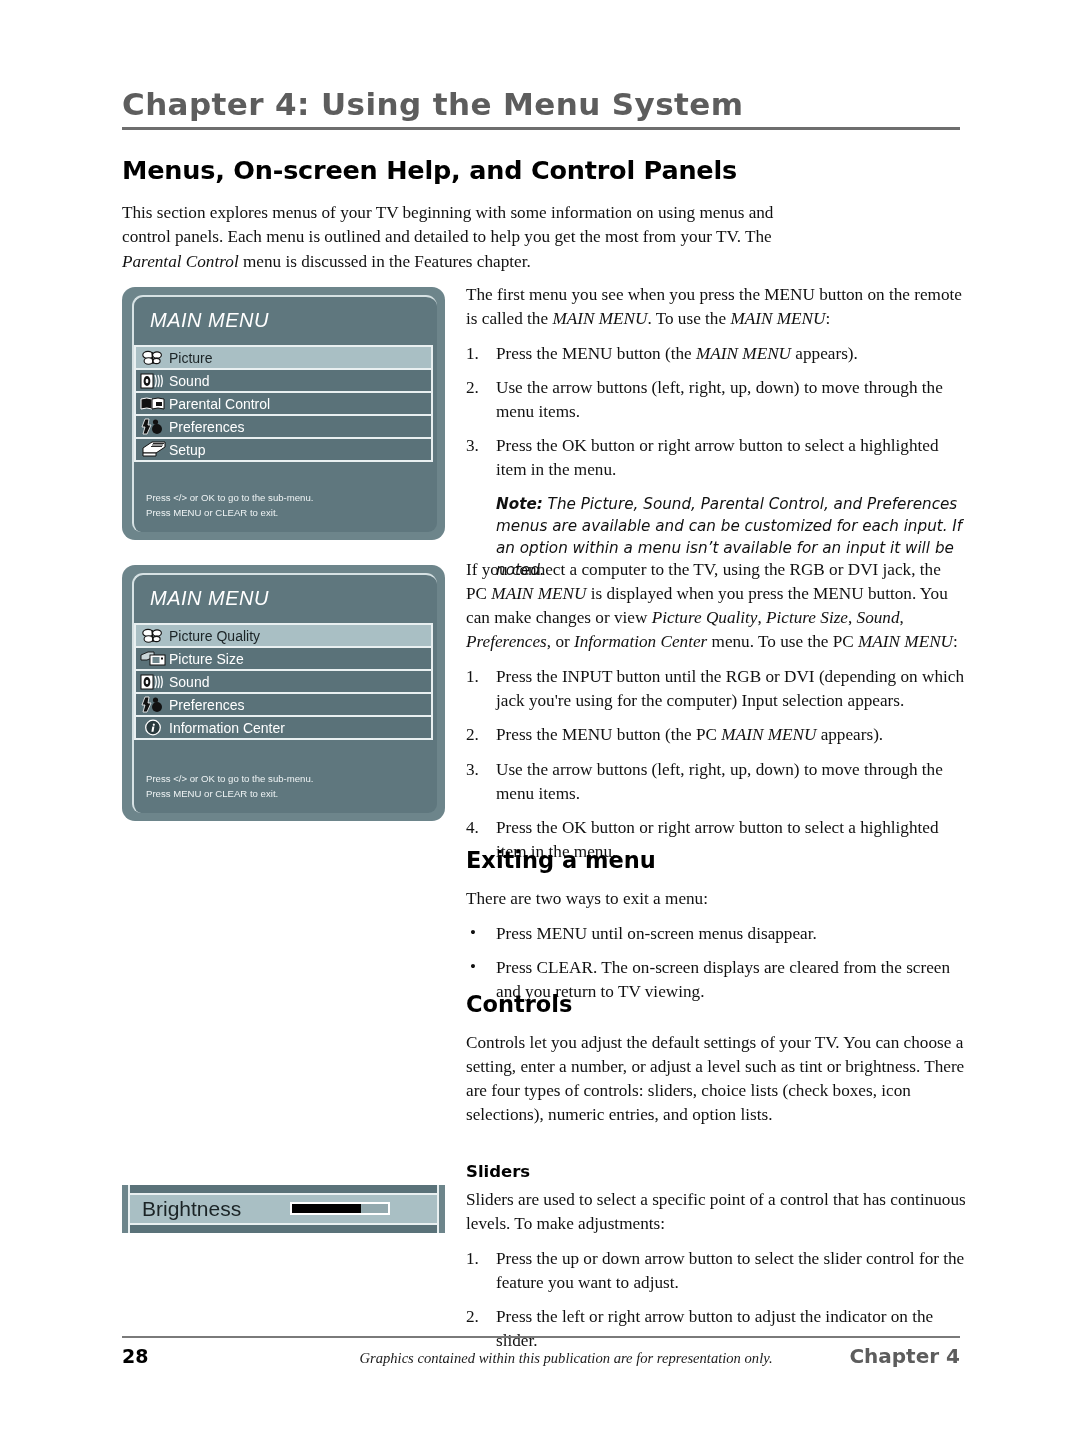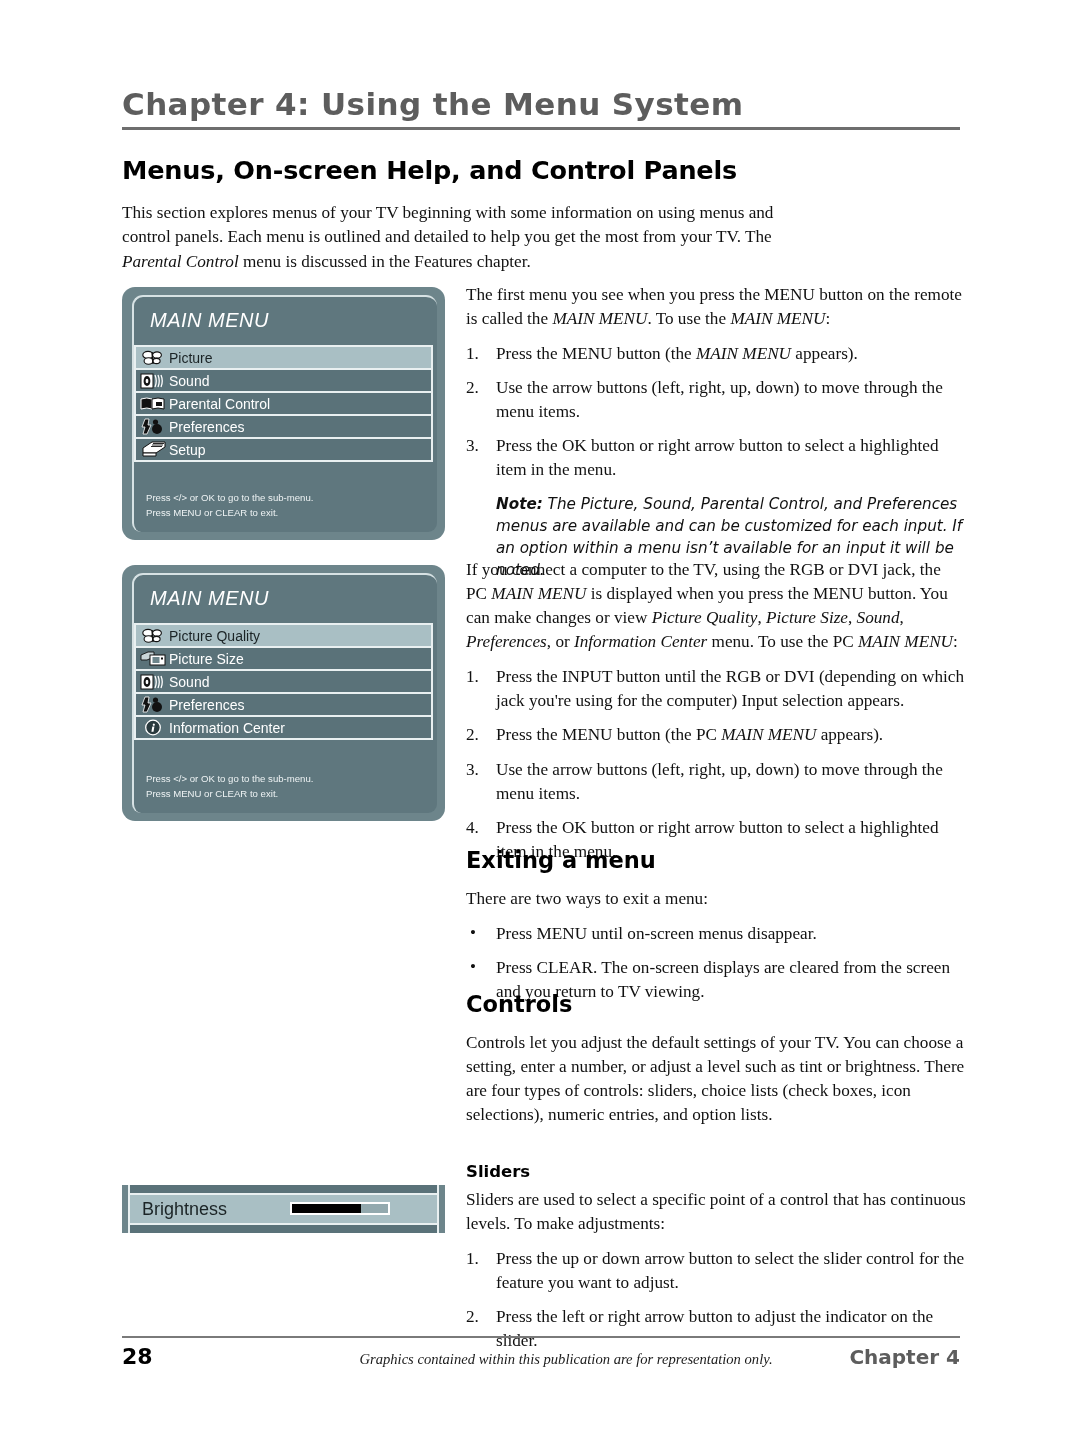--- a/index.html
+++ b/index.html
@@ -247,21 +247,21 @@
     height: 28px;
     background: #a9bfc4;
     border-bottom: 2px solid #e9f0f1;
     display: flex;
     align-items: center;
     padding-left: 12px;
     position: relative;
   }
   .frag-row .lbl {
     font-family: "Liberation Sans", sans-serif;
-    font-size: 18px;
+    font-size: 21px;
     color: #1b2426;
   }
   .slider {
     position: absolute;
     left: 160px;
     top: 7px;
     width: 100px;
     height: 13px;
     background: #93a9ae;
     border: 2px solid #ffffff;
@@ -291,21 +291,21 @@
     position: absolute;
     left: 122px;
     top: 1344px;
     width: 838px;
     display: flex;
     align-items: baseline;
   }
   .pg-num {
     font-family: "DejaVu Sans", sans-serif;
     font-weight: bold;
-    font-size: 22px;
+    font-size: 19px;
     color: #000;
     width: 170px;
     flex: 0 0 170px;
   }
   .foot-note {
     flex: 1 1 auto;
     text-align: center;
     font-style: italic;
     font-size: 14.6px;
     color: #1a1a1a;

